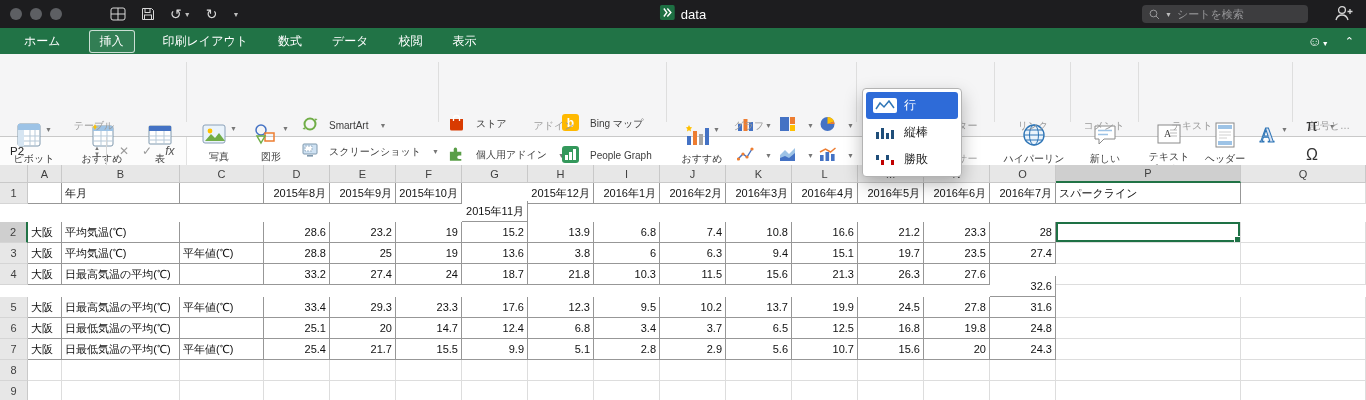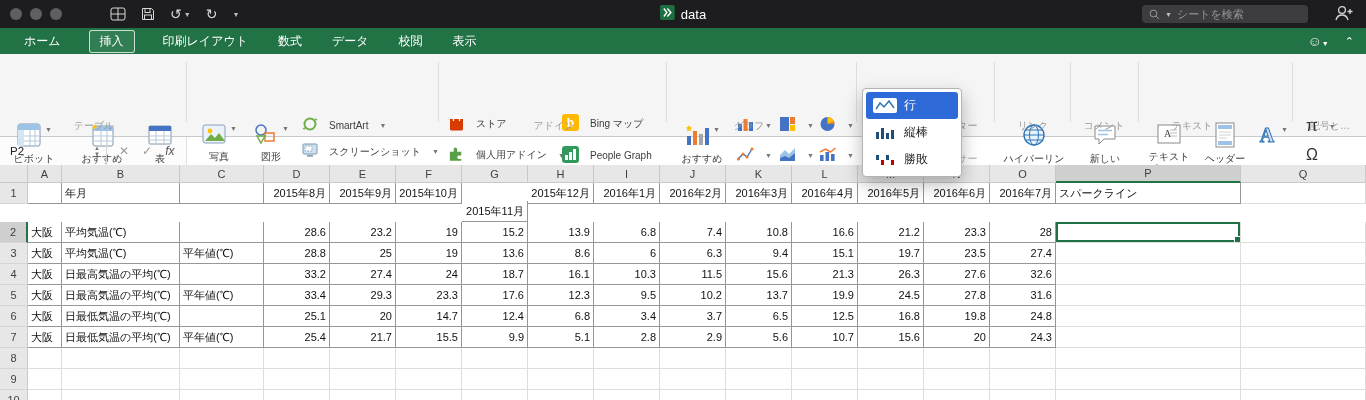--- a/index.html
+++ b/index.html
@@ -522,48 +522,48 @@
     </div>
     <div class="grow">
       <div class="rhead">3</div>
       <div class="cell bordered" style="width: 34px;">大阪</div>
       <div class="cell bordered" style="width: 118px;">平均気温(℃)</div>
       <div class="cell bordered" style="width: 84px;">平年値(℃)</div>
       <div class="cell num bordered" style="width: 66px;">28.8</div>
       <div class="cell num bordered" style="width: 66px;">25</div>
       <div class="cell num bordered" style="width: 66px;">19</div>
       <div class="cell num bordered" style="width: 66px;">13.6</div>
-      <div class="cell num bordered" style="width: 66px;">8.6</div>
+      <div class="cell num bordered" style="width: 66px;">3.8</div>
       <div class="cell num bordered" style="width: 66px;">6</div>
       <div class="cell num bordered" style="width: 66px;">6.3</div>
       <div class="cell num bordered" style="width: 66px; text-align: center;">9.4</div>
       <div class="cell num bordered" style="width: 66px;">15.1</div>
       <div class="cell num bordered" style="width: 66px;">19.7</div>
       <div class="cell num bordered" style="width: 66px;">23.5</div>
       <div class="cell num bordered" style="width: 66px;">27.4</div>
       <div class="cell" style="width: 185px;"></div>
       <div class="cell" style="width: 125px;"></div>
     </div>
     <div class="grow">
       <div class="rhead">4</div>
       <div class="cell bordered" style="width: 34px;">大阪</div>
       <div class="cell bordered" style="width: 118px;">日最高気温の平均(℃)</div>
       <div class="cell bordered" style="width: 84px;"></div>
       <div class="cell num bordered" style="width: 66px;">33.2</div>
       <div class="cell num bordered" style="width: 66px;">27.4</div>
       <div class="cell num bordered" style="width: 66px;">24</div>
       <div class="cell num bordered" style="width: 66px;">18.7</div>
-      <div class="cell num bordered" style="width: 66px;">16.1</div>
+      <div class="cell num bordered" style="width: 66px;">21.8</div>
       <div class="cell num bordered" style="width: 66px;">10.3</div>
       <div class="cell num bordered" style="width: 66px;">11.5</div>
       <div class="cell num bordered" style="width: 66px;">15.6</div>
       <div class="cell num bordered" style="width: 66px;">21.3</div>
       <div class="cell num bordered" style="width: 66px;">26.3</div>
       <div class="cell num bordered" style="width: 66px;">27.6</div>
-      <div class="cell num bordered" style="width: 66px;">32.6</div>
+      <div class="cell num bordered" style="width: 66px; margin-top: 12px;">32.6</div>
       <div class="cell" style="width: 185px;"></div>
       <div class="cell" style="width: 125px;"></div>
     </div>
     <div class="grow">
       <div class="rhead">5</div>
       <div class="cell bordered" style="width: 34px;">大阪</div>
       <div class="cell bordered" style="width: 118px;">日最高気温の平均(℃)</div>
       <div class="cell bordered" style="width: 84px;">平年値(℃)</div>
       <div class="cell num bordered" style="width: 66px;">33.4</div>
       <div class="cell num bordered" style="width: 66px;">29.3</div>

